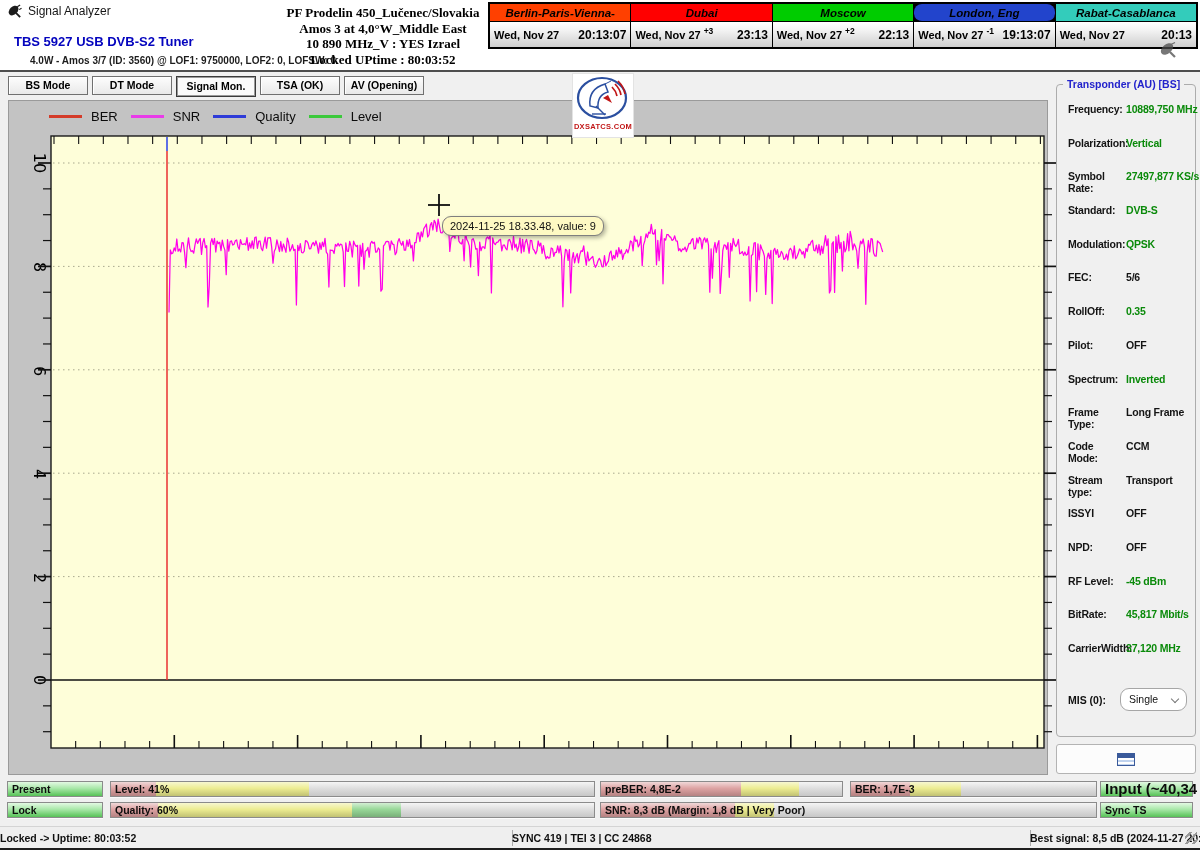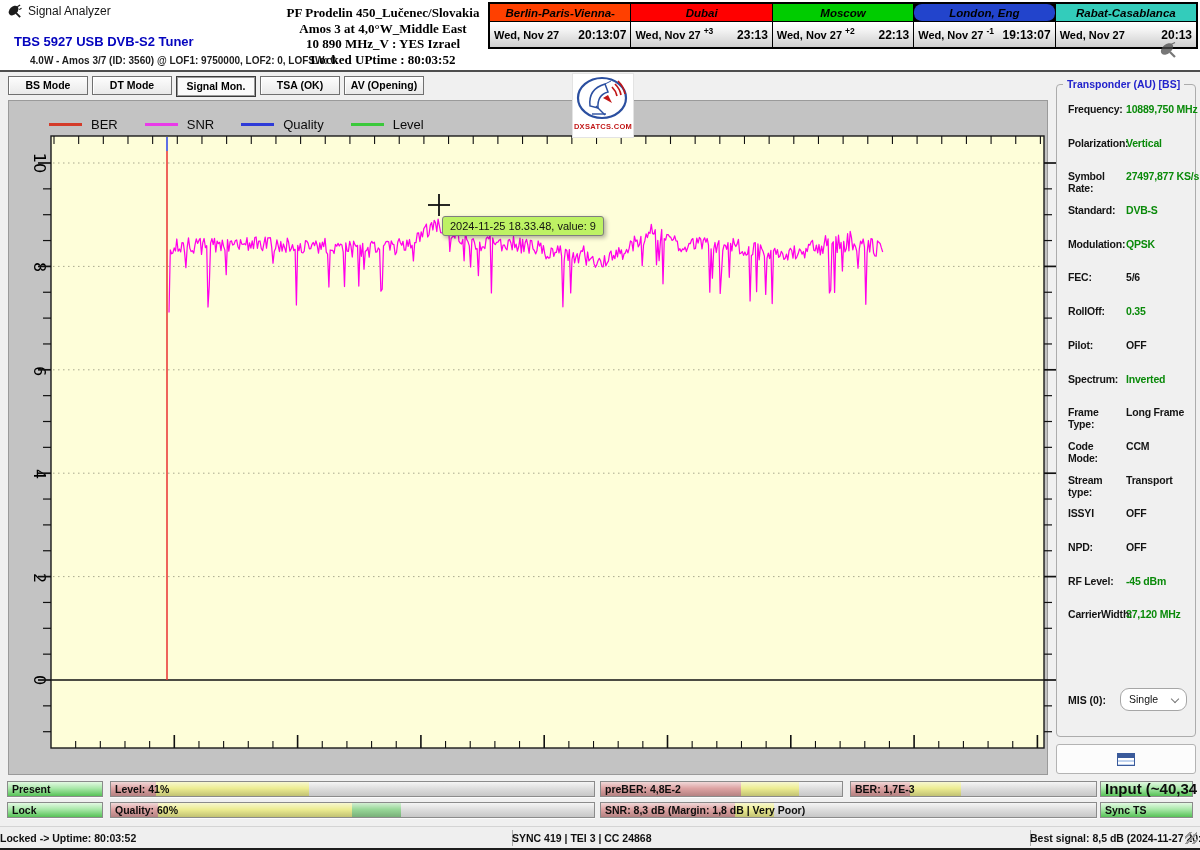--- a/index.html
+++ b/index.html
@@ -30,29 +30,29 @@
   .corner-sat{left:1158px;top:42px;opacity:.75}
 
   
   .tabs{left:8px;top:76px;display:flex;gap:4px}
   .tab{width:80px;height:19px;background:linear-gradient(#FDFDFD,#E9E9E9);border:1px solid #707070;
     box-shadow:inset 1px 1px 0 #FFF;font-size:10.5px;font-weight:bold;text-align:center;line-height:17px;color:#000;font-family:"Liberation Sans",sans-serif}
   .tab.active{height:21px;background:#FAFAFA;border:1px solid #3a3a3a;box-shadow:inset 0 0 0 1px #9a9a9a}
 
   
   .chart{left:8px;top:100px;width:1040px;height:675px;background:#C3C3C3;border:1px solid #9a9a9a}
-  .legend{position:absolute;left:40px;top:16px;display:flex;align-items:flex-start;gap:27px}
+  .legend{position:absolute;left:40px;top:8px;display:flex;align-items:flex-start;gap:13px}
   .litem{display:flex;align-items:center;gap:9px}
   .lline{width:33px;height:2.6px}
   .llabel{font-size:13px;color:#0b0b0b}
   .plot{position:absolute;left:42px;top:35px;width:993px;height:612px;background:#FEFED9}
   #gsvg{position:absolute;left:0;top:0;overflow:visible;pointer-events:none}
   .ylab{position:absolute;left:14px;width:28px;height:24px;text-align:center;transform:rotate(90deg);
     font-family:"DejaVu Sans",sans-serif;font-size:16px;font-weight:500;color:#000}
-  .tooltip{left:442px;top:216px;background:#bef264;border:1px solid #7F7F7F;border-radius:3px;
+  .tooltip{left:442px;top:216px;background:#fef9c3;border:1px solid #7F7F7F;border-radius:9px;
     box-shadow:2px 2px 4px rgba(0,0,0,.3);font-size:11px;padding:3px 7px;white-space:nowrap;z-index:6}
   .logo{left:572px;top:73px;width:62px;height:65px;background:#FFF;border:1px solid #E3E3E3;text-align:center;z-index:5;padding-top:2px}
   .logo-text{font-size:7.5px;font-weight:bold;color:#C11616;letter-spacing:.3px;margin-top:-2px}
 
   
   .panel{left:1056px;top:84px;width:140px;height:653px;border:1px solid #ACACAC;border-radius:4px;background:#F0F0F0}
   .panel-title{left:1063px;top:78px;background:#F0F0F0;padding:0 4px;font-size:10.5px;font-weight:bold;color:#2323CC;z-index:2}
   .prows{left:1068px;top:103px;width:124px}
   .prow{height:33.7px;display:flex;align-items:flex-start}
   .plabel{width:58px;flex:none;font-size:10.5px;font-weight:600;color:#141414;letter-spacing:-.2px}
@@ -412,20 +412,24 @@
     </div>
   <div class="prow">
       <span class="plabel">NPD:</span>
       <span class="pvalue" style="color: rgb(20, 20, 20);">OFF</span>
     </div>
   <div class="prow">
       <span class="plabel">RF Level:</span>
       <span class="pvalue" style="color: rgb(10, 138, 10);">-45 dBm</span>
     </div>
   <div class="prow">
+      <span class="plabel">BitRate:</span>
+      <span class="pvalue" style="color: rgb(10, 138, 10);">45,817 Mbit/s</span>
+    </div>
+  <div class="prow">
       <span class="plabel">CarrierWidth:</span>
       <span class="pvalue" style="color: rgb(10, 138, 10);">37,120 MHz</span>
     </div>
 </div>
 <span class="abs mis-label">MIS (0):</span>
 <div class="abs mis-select">
   <span>Single</span>
   <span class="chev"></span>
 </div>
 <div class="abs panel-btn">

